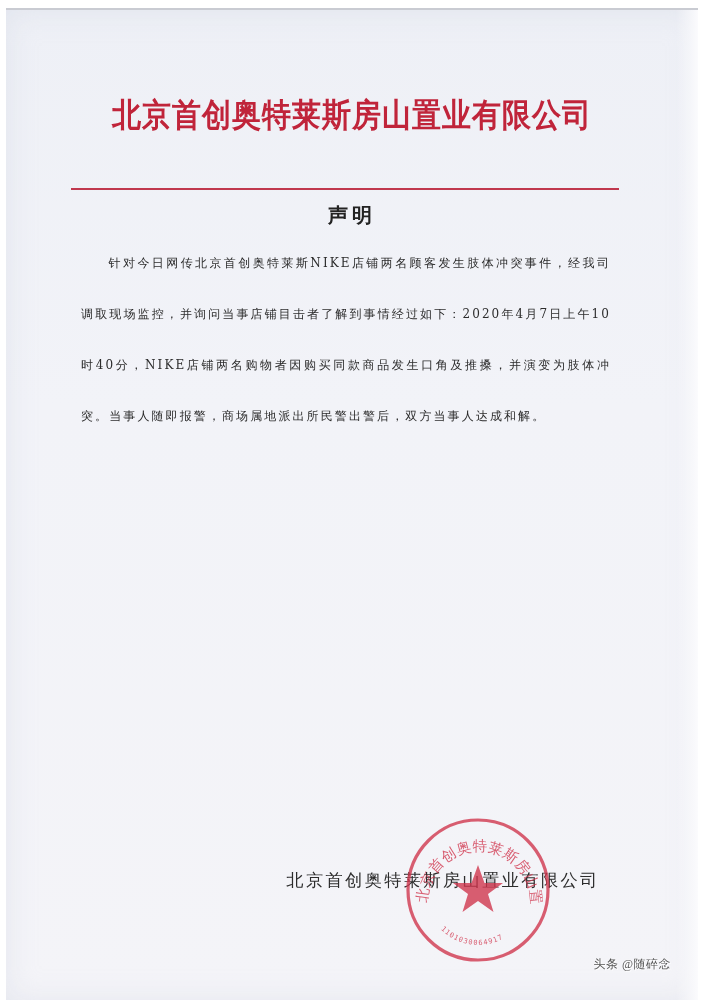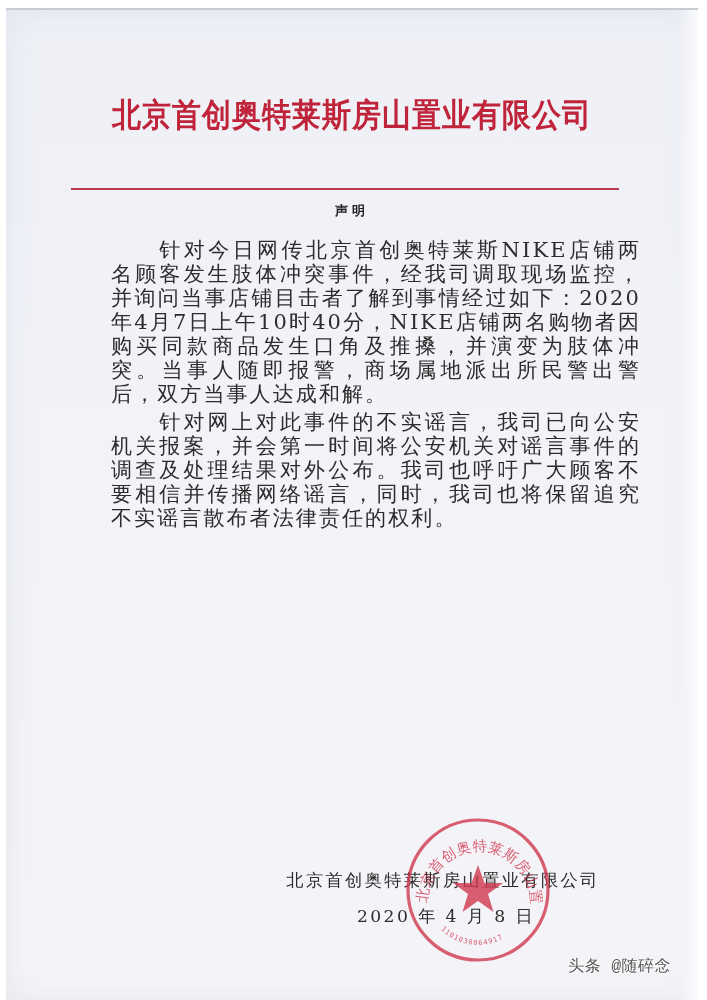--- a/index.html
+++ b/index.html
@@ -55,32 +55,32 @@
       background: #c0384e;
     }
     .doc-title {
       position: absolute;
       left: 0;
       right: 0;
       top: 192px;
       text-align: center;
       font-family: "DejaVu Sans", "Liberation Sans", sans-serif;
       font-weight: bold;
-      font-size: 13px;
+      font-size: 20px;
       color: #222;
       letter-spacing: 4px;
     }
     .body-text {
       position: absolute;
-      left: 105px;
+      left: 75px;
       width: 530px;
       top: 228px;
       color: #2c2c2c;
-      font-size: 21px;
-      line-height: 24px;
+      font-size: 12px;
+      line-height: 51px;
       letter-spacing: 2.1px;
       text-align: justify;
     }
     .body-text p {
       margin: 0 0 4px 0;
       text-indent: 2.3em;
     }
     .signature {
       position: absolute;
       left: 272px;
@@ -104,43 +104,41 @@
       height: 150px;
       z-index: 3;
       opacity: 0.78;
       pointer-events: none;
     }
     .watermark {
       position: absolute;
       right: 36px;
       top: 956px;
       color: #555;
-      font-family: Liberation Mono, monospace;
-      font-size: 16px;
+      font-family: Liberation Serif, serif;
+      font-size: 12px;
       text-shadow: 0 0 2px #fff, 1px 1px 0 #fff;
       z-index: 5;
       letter-spacing: 0.5px;
     }
   </style>
 </head>
 <body>
 
 <div class="page">
   <div class="letterhead">北京首创奥特莱斯房山置业有限公司</div>
   <div class="red-rule"></div>
   <div class="doc-title">声明</div>
 
   <div class="body-text">
     <p>针对今日网传北京首创奥特莱斯NIKE店铺两名顾客发生肢体冲突事件，经我司调取现场监控，并询问当事店铺目击者了解到事情经过如下：2020年4月7日上午10时40分，NIKE店铺两名购物者因购买同款商品发生口角及推搡，并演变为肢体冲突。当事人随即报警，商场属地派出所民警出警后，双方当事人达成和解。</p>
-    <p>针对网上对此事件的不实谣言，我司已向公安机关报案，并会第一时间将公安机关对谣言事件的调查及处理结果对外公布。我司也呼吁广大顾客不要相信并传播网络谣言，同时，我司也将保留追究不实谣言散布者法律责任的权利。</p>
   </div>
 
   <div class="signature">
     <div>北京首创奥特莱斯房山置业有限公司</div>
-    <div class="date">2020 年 4 月 8 日</div>
   </div>
 </div>
 
 <svg class="seal" viewBox="0 0 150 150" xmlns="http://www.w3.org/2000/svg">
   <defs>
     <path id="sealArc" d="M 24 88 A 52 52 0 1 1 128 88"></path>
     <path id="sealNumArc" d="M 30 104 A 52 52 0 0 0 120 104"></path>
   </defs>
   <circle cx="75" cy="75" r="70" fill="none" stroke="#d0334b" stroke-width="3.2"></circle>
   <text fill="#d0334b" font-family="DejaVu Serif, serif" font-size="14.5" letter-spacing="0.5">

